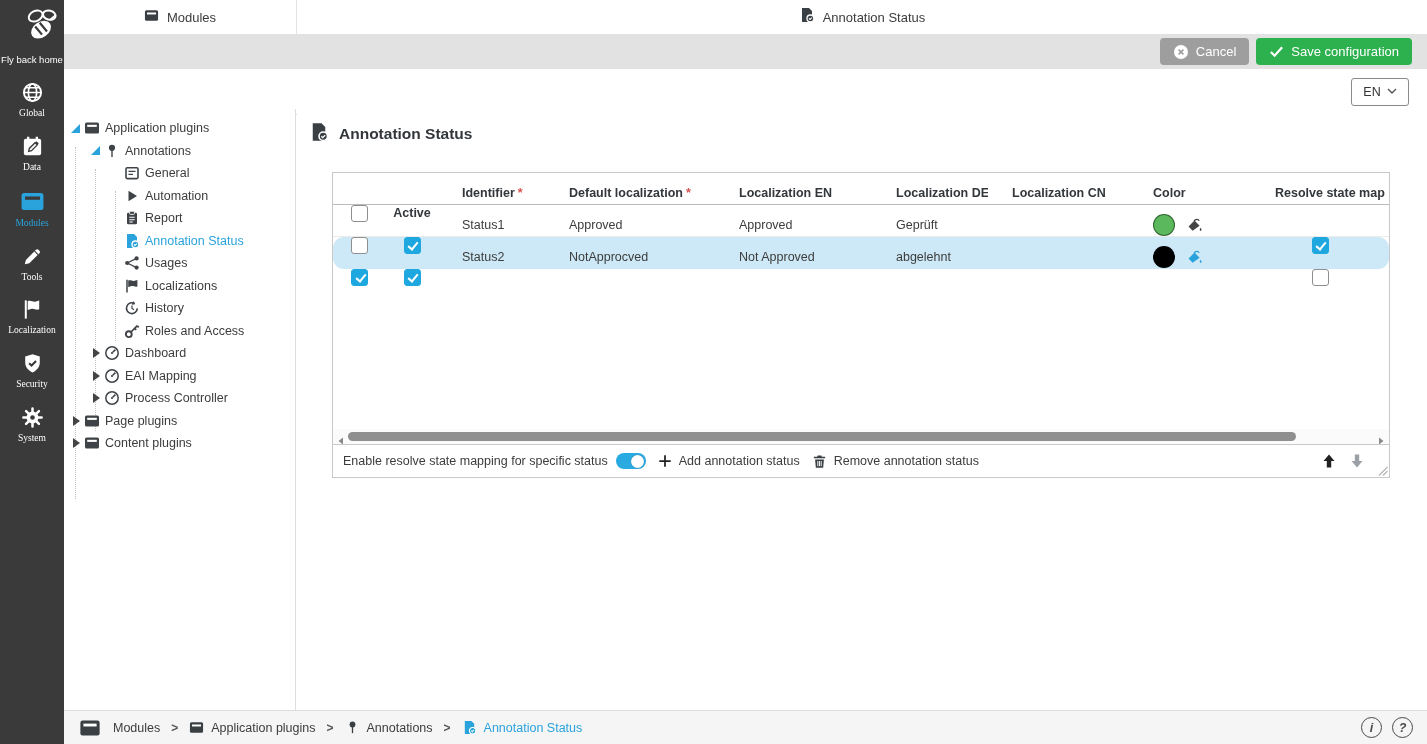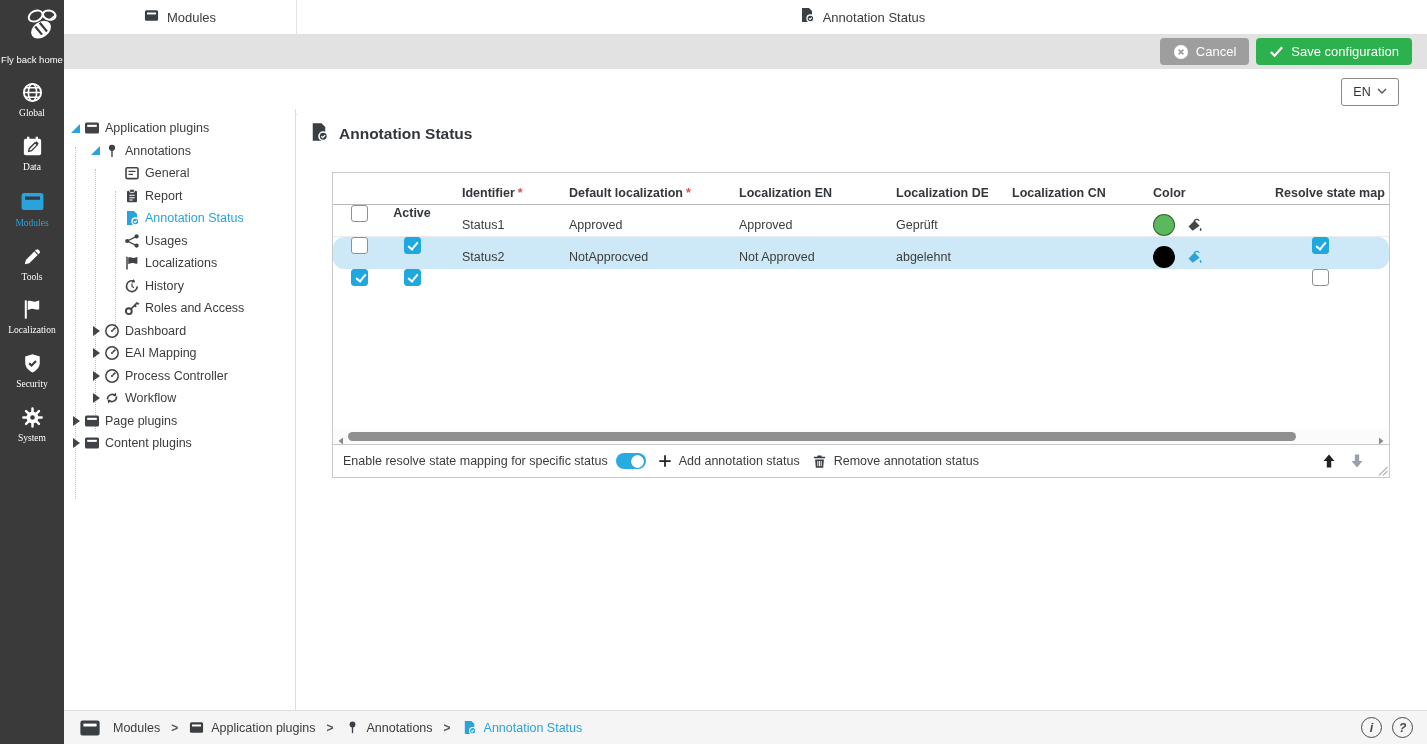--- a/index.html
+++ b/index.html
@@ -27,21 +27,21 @@
   
   .toolbar{position:absolute;left:64px;top:34px;right:0;height:35px;background:#E2E2E2;
     display:flex;align-items:center;justify-content:flex-end;padding-right:15px;gap:7px;box-sizing:border-box;}
   .btn{height:27px;border:none;border-radius:4px;color:#fff;font-size:13px;display:flex;align-items:center;
     gap:7px;padding:0 13px;cursor:pointer;font-family:inherit;}
   .btn-cancel{background:#9E9E9E;}
   .btn-save{background:#2DB14F;}
 
   
   .subheader{position:absolute;left:64px;top:69px;right:0;height:46px;background:#fff;border-bottom:1px solid #ddd;
-    display:flex;align-items:center;justify-content:flex-end;padding-right:28px;box-sizing:border-box;}
+    display:flex;align-items:center;justify-content:flex-end;padding-right:18px;box-sizing:border-box;}
   .lang{min-width:44px;height:26px;border:1px solid #8a8a8a;border-radius:3px;background:#fff;display:flex;
     align-items:center;justify-content:center;gap:6px;font-size:12.5px;color:#333;cursor:pointer;padding:0 6px;}
 
   
   .tree{position:absolute;left:64px;top:109px;width:232px;bottom:34px;border-right:1px solid #ddd;
     padding-top:8px;box-sizing:border-box;background:#fff;}
   .ti{height:22.5px;display:flex;align-items:center;font-size:12.5px;cursor:pointer;position:relative;z-index:2;}
   .ti .mk{width:13px;height:12px;display:flex;align-items:center;justify-content:center;flex:none;}
   .ti .tic{width:16px;height:16px;margin:0 5px 0 2px;flex:none;color:#3f4347;}
   .ti .tl{white-space:nowrap;}
@@ -353,20 +353,27 @@
     <div class="ti lvl2">
       <span class="mk"></span>
       <span class="tic"><svg width="16" height="16">
             <use href="#sym-form"></use>
           </svg></span>
       <span class="tl">General</span>
     </div>
     <div class="ti lvl2">
       <span class="mk"></span>
       <span class="tic"><svg width="16" height="16">
+            <use href="#sym-play"></use>
+          </svg></span>
+      <span class="tl">Automation</span>
+    </div>
+    <div class="ti lvl2">
+      <span class="mk"></span>
+      <span class="tic"><svg width="16" height="16">
             <use href="#sym-report"></use>
           </svg></span>
       <span class="tl">Report</span>
     </div>
     <div class="ti lvl2 selected">
       <span class="mk"></span>
       <span class="tic"><svg width="16" height="16">
             <use href="#sym-doc-badge"></use>
           </svg></span>
       <span class="tl">Annotation Status</span>
@@ -424,31 +431,20 @@
     <div class="ti lvl1">
       <span class="mk">
           <svg width="11" height="12" viewBox="0 0 11 12">
             <polygon points="3,1 10,6 3,11" fill="#444"></polygon>
           </svg>
         </span>
       <span class="tic"><svg width="16" height="16">
             <use href="#sym-gauge"></use>
           </svg></span>
       <span class="tl">Process Controller</span>
-    </div>
-    <div class="ti lvl1">
-      <span class="mk">
-          <svg width="11" height="12" viewBox="0 0 11 12">
-            <polygon points="3,1 10,6 3,11" fill="#444"></polygon>
-          </svg>
-        </span>
-      <span class="tic"><svg width="16" height="16">
-            <use href="#sym-workflow"></use>
-          </svg></span>
-      <span class="tl">Workflow</span>
     </div>
     <div class="ti lvl0">
       <span class="mk">
           <svg width="11" height="12" viewBox="0 0 11 12">
             <polygon points="3,1 10,6 3,11" fill="#444"></polygon>
           </svg>
         </span>
       <span class="tic"><svg width="16" height="16">
             <use href="#sym-drawer"></use>
           </svg></span>

